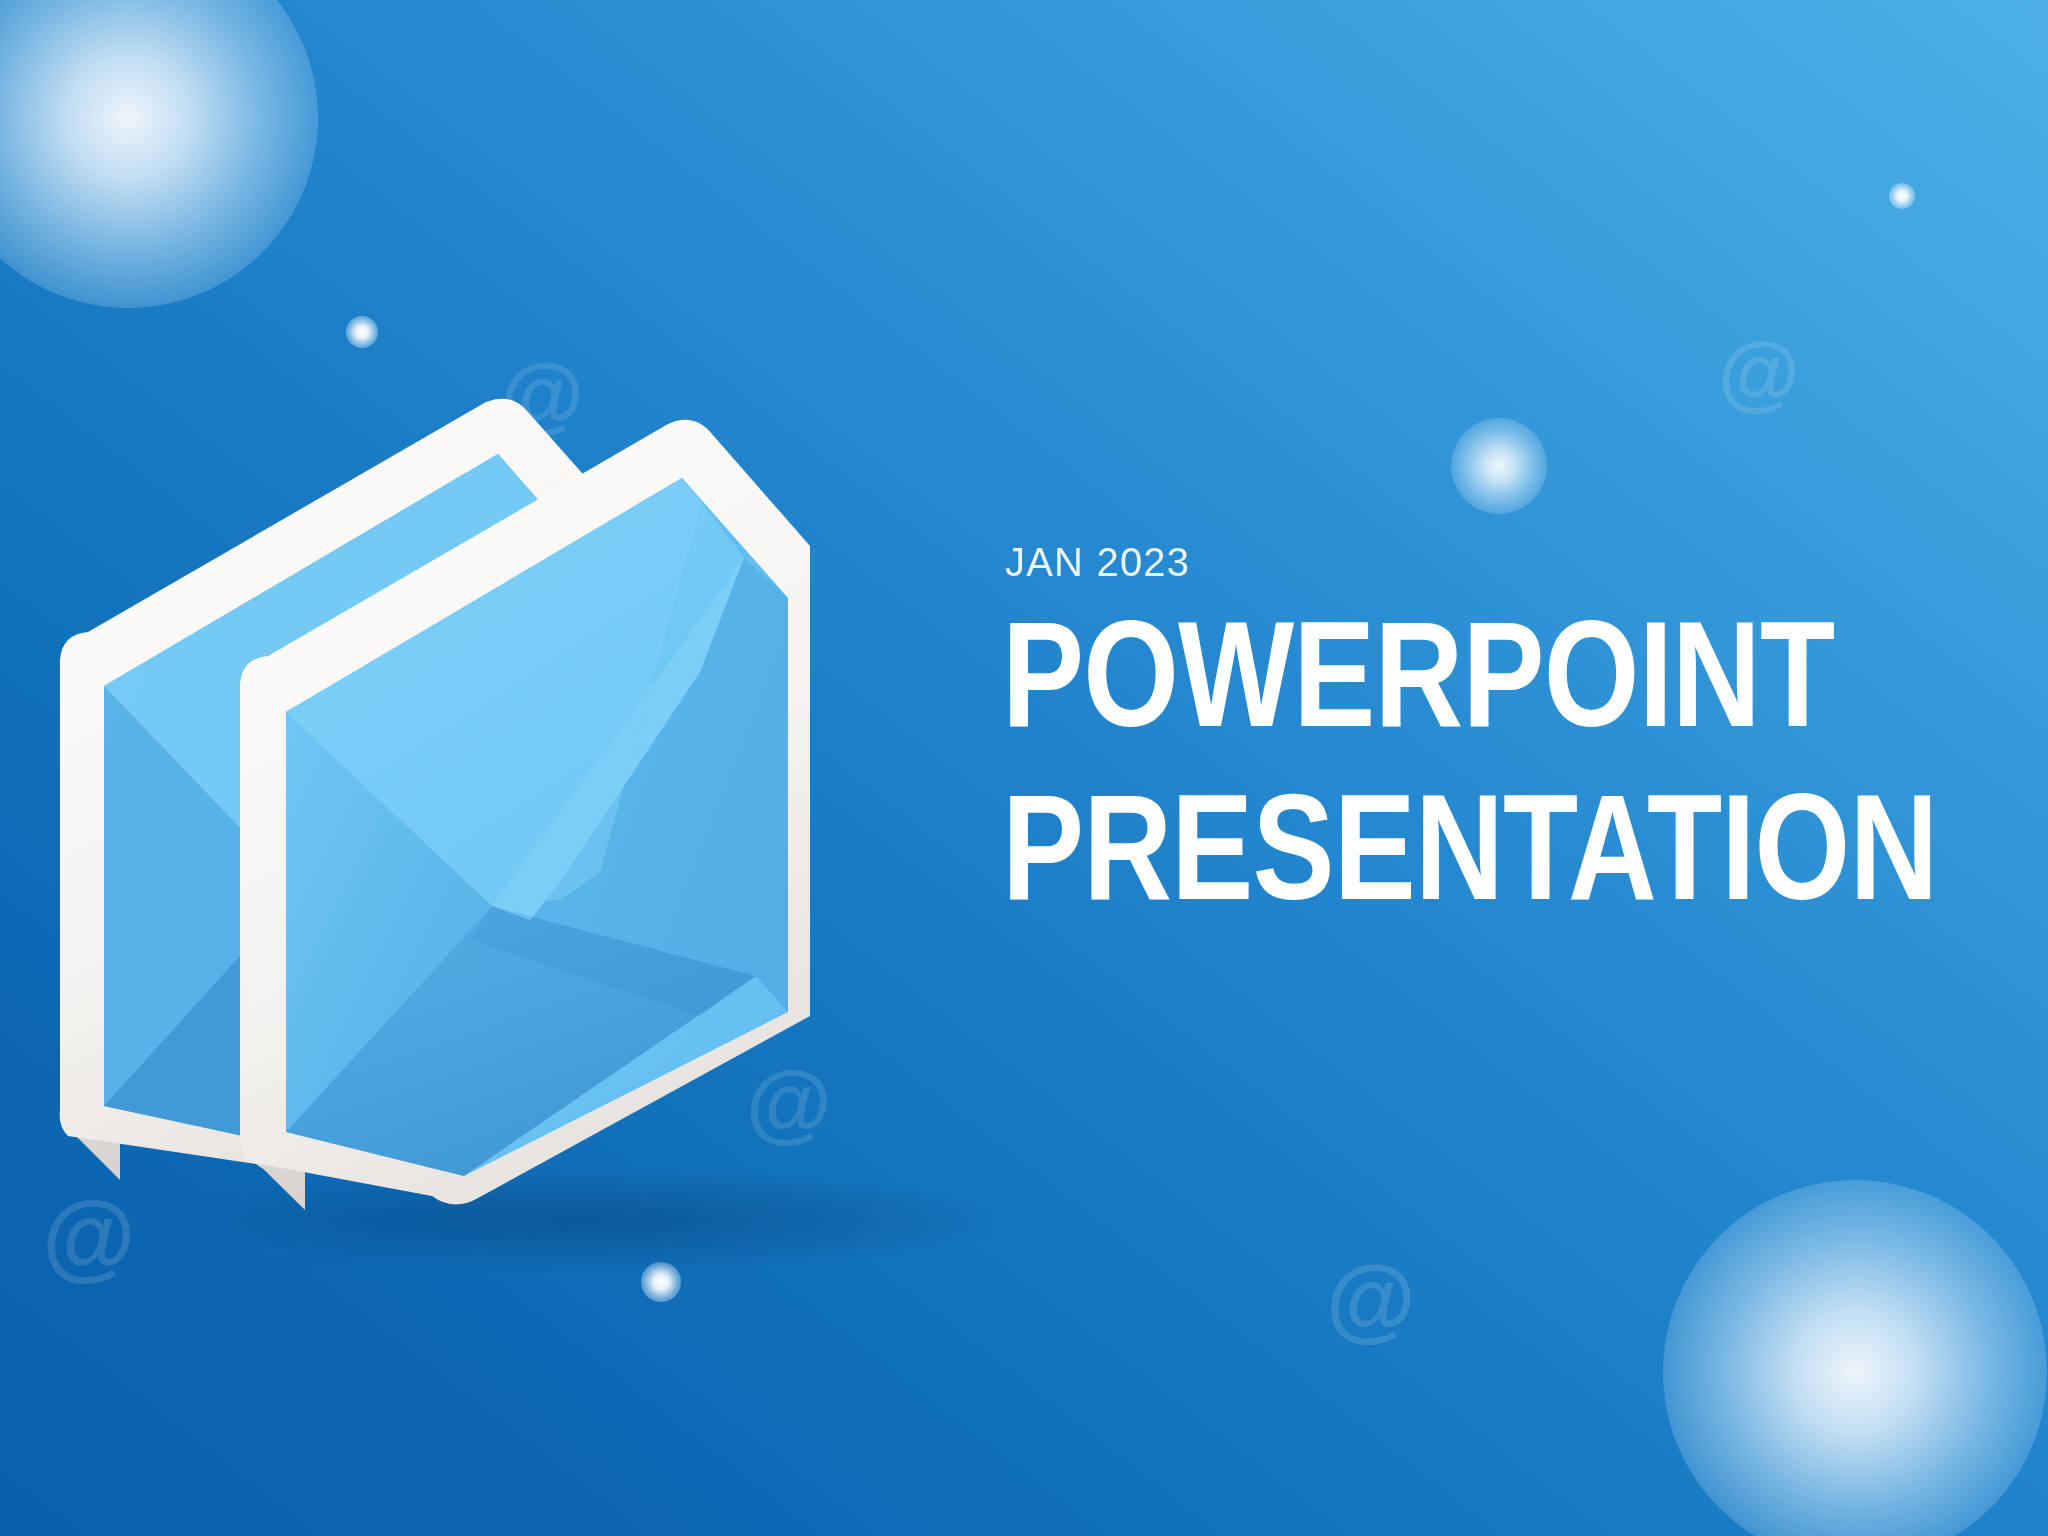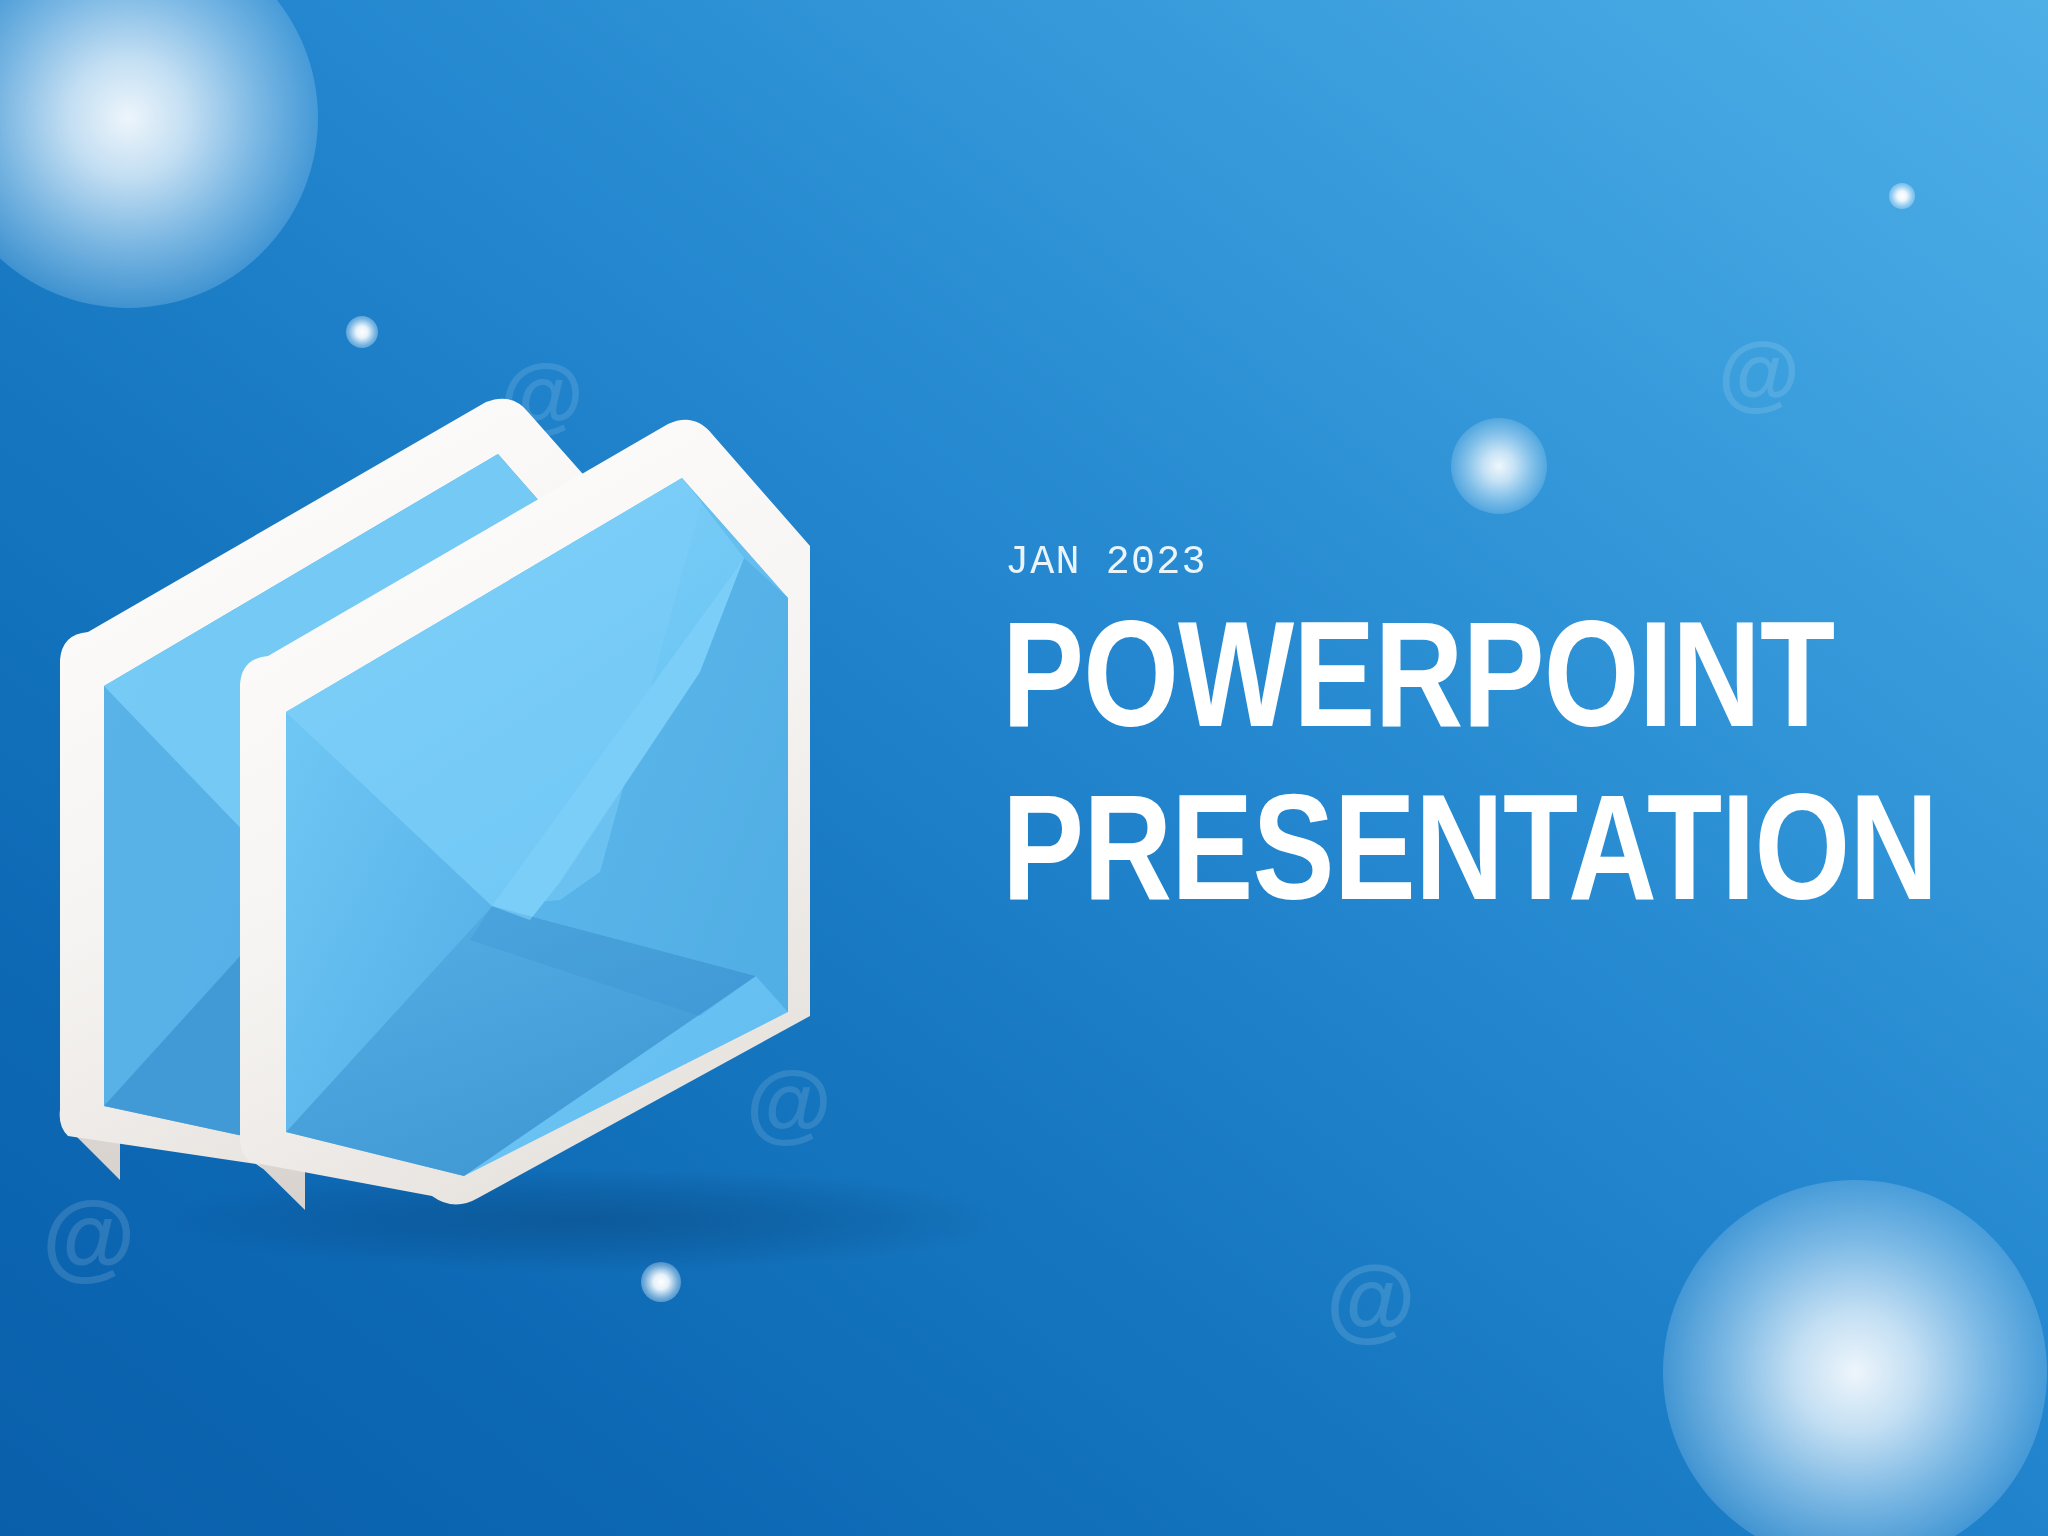--- a/index.html
+++ b/index.html
@@ -74,21 +74,21 @@
     left: 1002px;
     top: 540px;
     width: 1020px;
   }
   #eyebrow {
     color: #eaf4fb;
     font-size: 40px;
     letter-spacing: 1.2px;
     font-weight: 400;
     margin: 0 0 16px 3px;
-    font-family: Liberation Mono, monospace;
+    font-family: Liberation Sans, sans-serif;
   }
   .headline {
     color: #ffffff;
     font-family: "Liberation Sans Narrow", "Liberation Sans", sans-serif;
     font-weight: 700;
     font-size: 150px;
     line-height: 0.98;
     letter-spacing: -1px;
     margin: 0;
     transform: scaleX(0.82);

